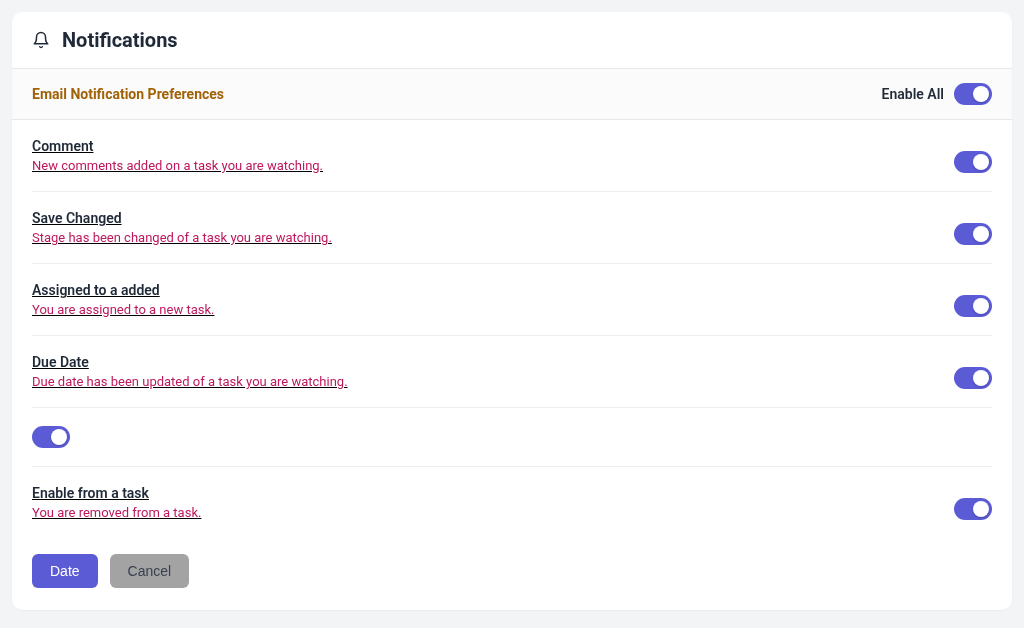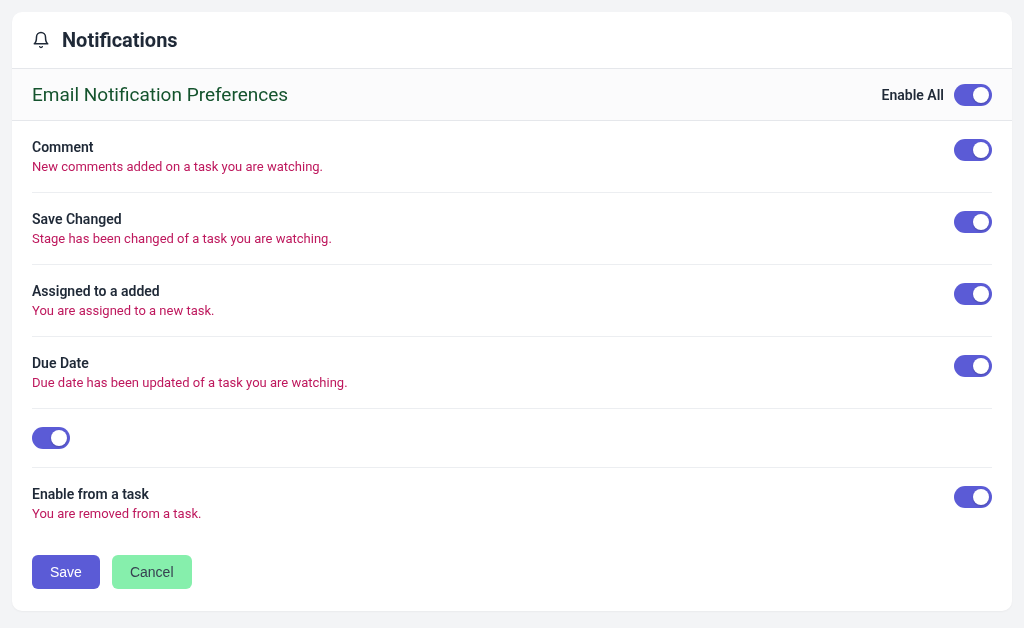--- a/index.html
+++ b/index.html
@@ -34,44 +34,45 @@
     }
     .section-header {
       display: flex;
       align-items: center;
       justify-content: space-between;
       padding: 14px 20px;
       background: #fbfbfc;
       border-bottom: 1px solid #e5e7eb;
     }
     .section-header .section-title {
-      font-size: 19px;
-      font-weight: 400;
-      color: #14532d;
+      font-size: 14px;
+      font-weight: 700;
+      color: #a16207;
     }
     .enable-all {
       display: flex;
       align-items: center;
       gap: 10px;
     }
     .enable-all-label {
       font-size: 14px;
       font-weight: 600;
       color: #1f2937;
       text-align: right;
     }
     .settings-list {
       padding: 0 20px;
     }
     .setting-row {
       display: flex;
-      align-items: flex-start;
+      align-items: flex-end;
       justify-content: space-between;
       padding: 18px 0;
       border-bottom: 1px solid #eceef1;
+      text-decoration: underline;
     }
     .setting-row:last-child {
       border-bottom: none;
     }
     .setting-text {
       display: flex;
       flex-direction: column;
       gap: 4px;
     }
     .setting-title {
@@ -116,21 +117,21 @@
       padding: 9px 18px;
       border-radius: 6px;
       border: none;
       cursor: pointer;
     }
     .btn-primary {
       background: #5b5bd6;
       color: #ffffff;
     }
     .btn-secondary {
-      background: #86efac;
+      background: #a3a3a3;
       color: #374151;
     }
     .bell-icon svg {
       width: 18px;
       height: 18px;
       display: block;
       stroke: #1f2937;
     }
   </style>
 </head>
@@ -212,17 +213,17 @@
         <span class="setting-desc">You are removed from a task.</span>
       </div>
       <div class="toggle">
           <div class="knob"></div>
         </div>
     </div>
 
   </div>
 
   <div class="actions">
-    <button class="btn btn-primary">Save</button>
+    <button class="btn btn-primary">Date</button>
     <button class="btn btn-secondary">Cancel</button>
   </div>
 
 </div>
 
 </body></html>

